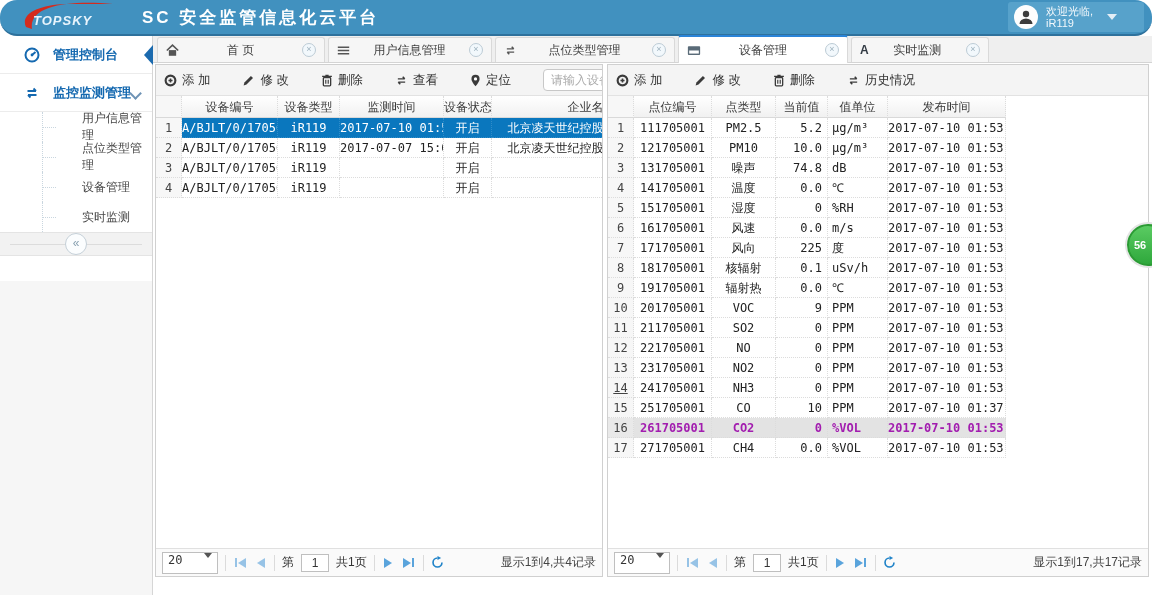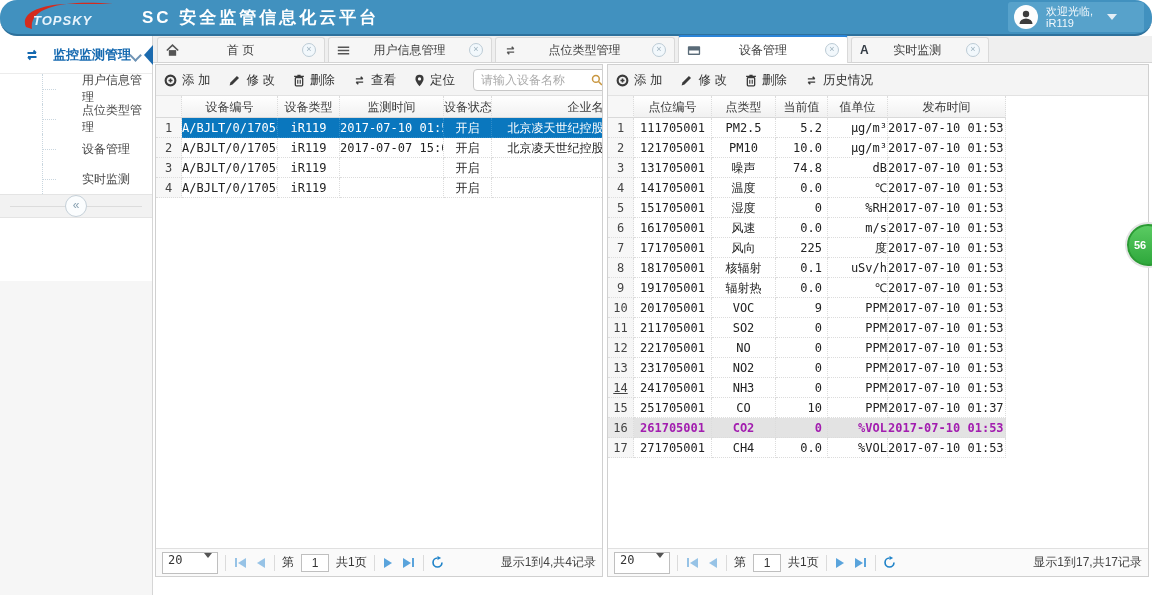--- a/index.html
+++ b/index.html
@@ -54,41 +54,41 @@
   .tab .ticon{display:flex;align-items:center;flex:none;}
   .aicon{font-weight:800;font-size:12px;color:#333B44;font-style:normal;}
   .t-home{width:150px;} .t-user{width:146px;} .t-point{width:162px;} .t-dev{width:152px;} .t-rt{width:120px;}
 
   
   .panel{position:absolute;top:28px;bottom:18px;border:1px solid #D0D0D0;background:#fff;
          display:flex;flex-direction:column;overflow:hidden;}
   .panel-left{left:2px;width:446px;}
   .panel-right{left:454px;width:540px;}
   .ptoolbar{height:30px;flex:none;background:#F4F4F4;border-bottom:1px solid #E2E2E2;
-            display:flex;align-items:center;padding:0 8px;gap:18px;}
+            display:flex;align-items:center;padding:0 8px;gap:32px;}
   .tbtn{display:flex;align-items:center;gap:5px;font-size:12.5px;color:#333;cursor:pointer;white-space:nowrap;}
   .search{margin-left:auto;width:124px;height:20px;border:1px solid #C8C8C8;border-radius:4px;background:#fff;
           display:flex;align-items:center;padding:0 5px;gap:4px;}
   .search input{border:none;outline:none;flex:1;min-width:0;font-size:12px;color:#555;background:transparent;}
   .search input::placeholder{color:#AAAAAA;}
   .tablewrap{flex:1;position:relative;overflow:hidden;background:#fff;}
 
   .trow{display:flex;height:20px;line-height:20px;}
   .cell{border-right:1px dotted #DCDCDC;border-bottom:1px dotted #DCDCDC;box-sizing:border-box;
         font-size:12px;color:#222;white-space:nowrap;overflow:hidden;text-align:center;flex:none;
         font-family:"DejaVu Sans Mono","Liberation Sans",monospace;}
   .thead .cell{font-family:"Liberation Sans",sans-serif;background:linear-gradient(#FFFFFF,#F1F1F1);
         border-bottom:1px solid #D9D9D9;color:#3A3A3A;height:22px;line-height:22px;}
   .thead{height:22px;}
   .cell.num{background:#F7F7F7;color:#444;}
   .trow.selected .cell:not(.num){background:#0A77BE;color:#FFFFFF;border-color:#2F8CC9;}
   .trow.hl .cell{background:#E9E9E9;}
   .trow.hl .cell:not(.num){background:#E3E3E3;color:#a21caf;font-weight:bold;}
   .cell.al-r{text-align:right;padding-right:5px;}
-  .cell.al-l{text-align:right;padding-left:4px;}
+  .cell.al-l{text-align:left;padding-left:4px;}
 
   
   .pager{height:27px;flex:none;border-top:1px solid #E0E0E0;background:#FAFAFA;
          display:flex;align-items:center;padding:0 6px;gap:7px;}
   .psize{width:44px;height:20px;border:1px solid #BFBFBF;background:#fff;display:flex;align-items:flex-start;
          justify-content:space-between;padding:0 5px;font-size:12px;color:#333;cursor:pointer;
          font-family:"DejaVu Sans Mono",monospace;}
   .caret-dn{width:0;height:0;border-left:4px solid transparent;border-right:4px solid transparent;border-top:5px solid #555;}
   .pdiv{width:1px;height:16px;background:#DBDBDB;}
   .parrow{display:flex;align-items:center;gap:1px;cursor:pointer;padding:0 2px;}
@@ -131,20 +131,30 @@
       </span>
       <span class="welcome">
         <span>欢迎光临,</span><br>
         <span>iR119</span>
       </span>
       <span class="u-caret"></span>
     </div>
   </div>
 
   <div class="sidebar">
+    <div class="side-sec">
+      <span>
+        <svg width="16" height="16" viewBox="0 0 16 16">
+            <circle cx="8" cy="8" r="6.5" fill="none" stroke="#1569B0" stroke-width="2"></circle>
+        <path d="M8 8 L11.5 5" stroke="#1569B0" stroke-width="2"></path>
+            <circle cx="8" cy="8" r="1.4" fill="#1569B0"></circle>
+          </svg>
+      </span>
+      <span>管理控制台</span>
+    </div>
     <div class="side-handle"></div>
     <div class="side-sec">
       <span>
         <svg width="16" height="16" viewBox="0 0 16 16" fill="none" stroke="#1569B0" stroke-width="1.8">
         <path d="M3.5 6 H12 M12 6 L9.5 3.5 M12.5 10 H4 M4 10 L6.5 12.5"></path>
           </svg>
       </span>
       <span>监控监测管理</span>
       <span class="chev"></span>
     </div>

